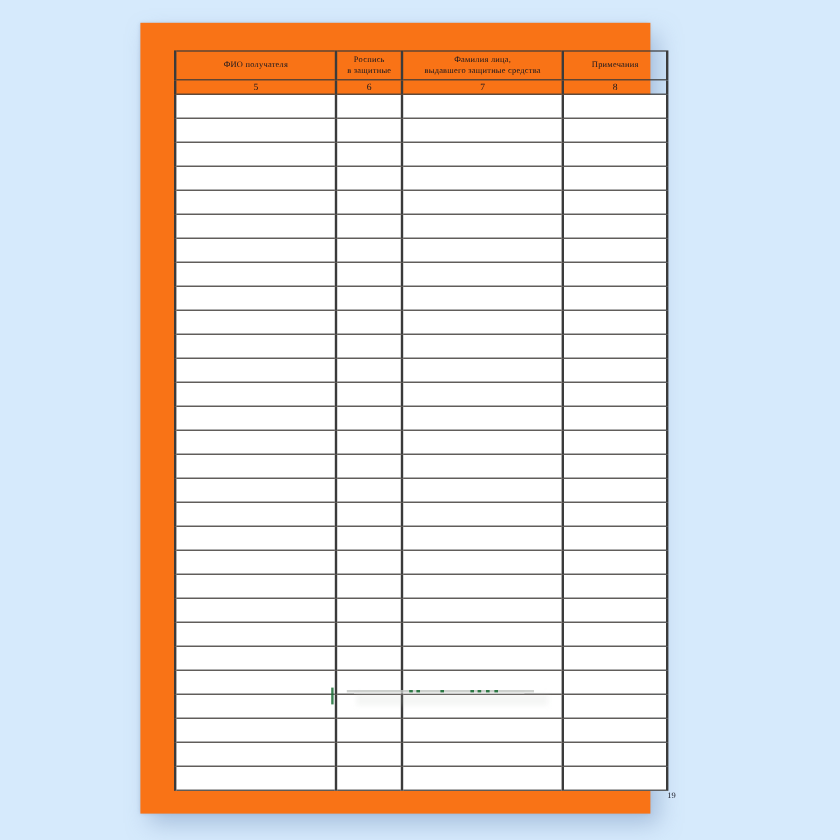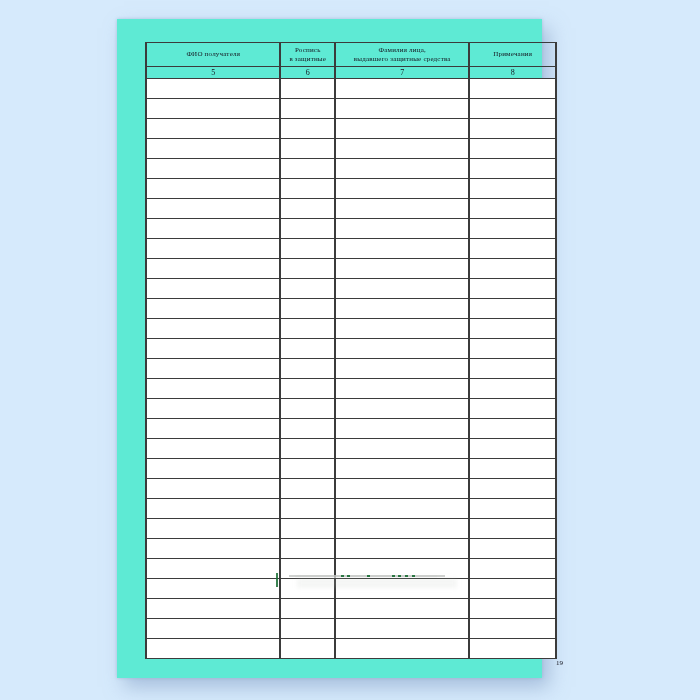--- a/index.html
+++ b/index.html
@@ -10,21 +10,21 @@
   }
   .scene {
     position: relative;
     width: 700px; height: 700px;
     background: #d6eafc;
   }
   .page {
     position: absolute;
     left: 117px; top: 19px;
     width: 425px; height: 659px;
-    background: #5eead4;
+    background: #f97316;
     box-shadow: 0 0 3px rgba(140,165,200,0.55), 7px 9px 18px rgba(120,148,190,0.5);
   }
   table.sheet {
     position: absolute;
     left: 28px; top: 23px;
     width: 412px; height: 616px;
     border-collapse: collapse;
     table-layout: fixed;
   }
   table.sheet col.c0 { width: 32.8%; }

